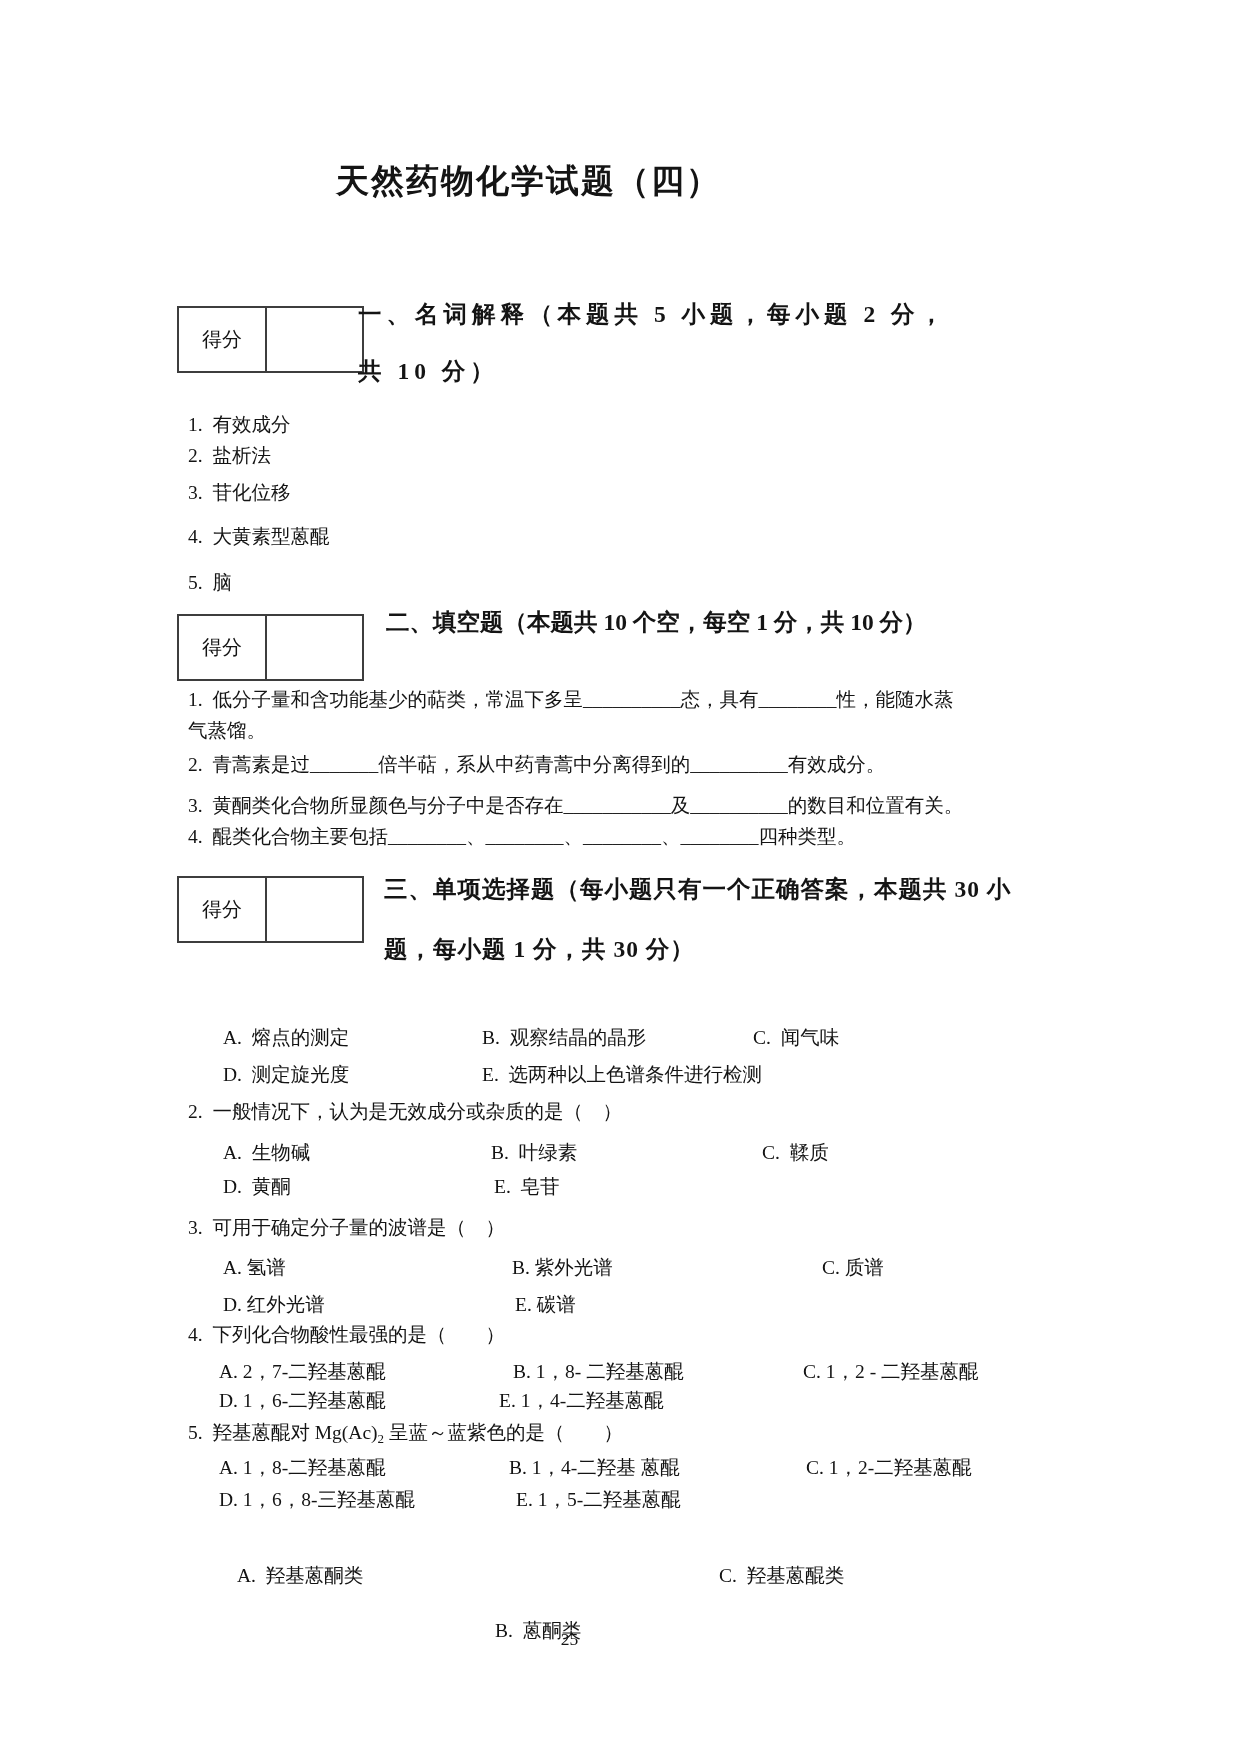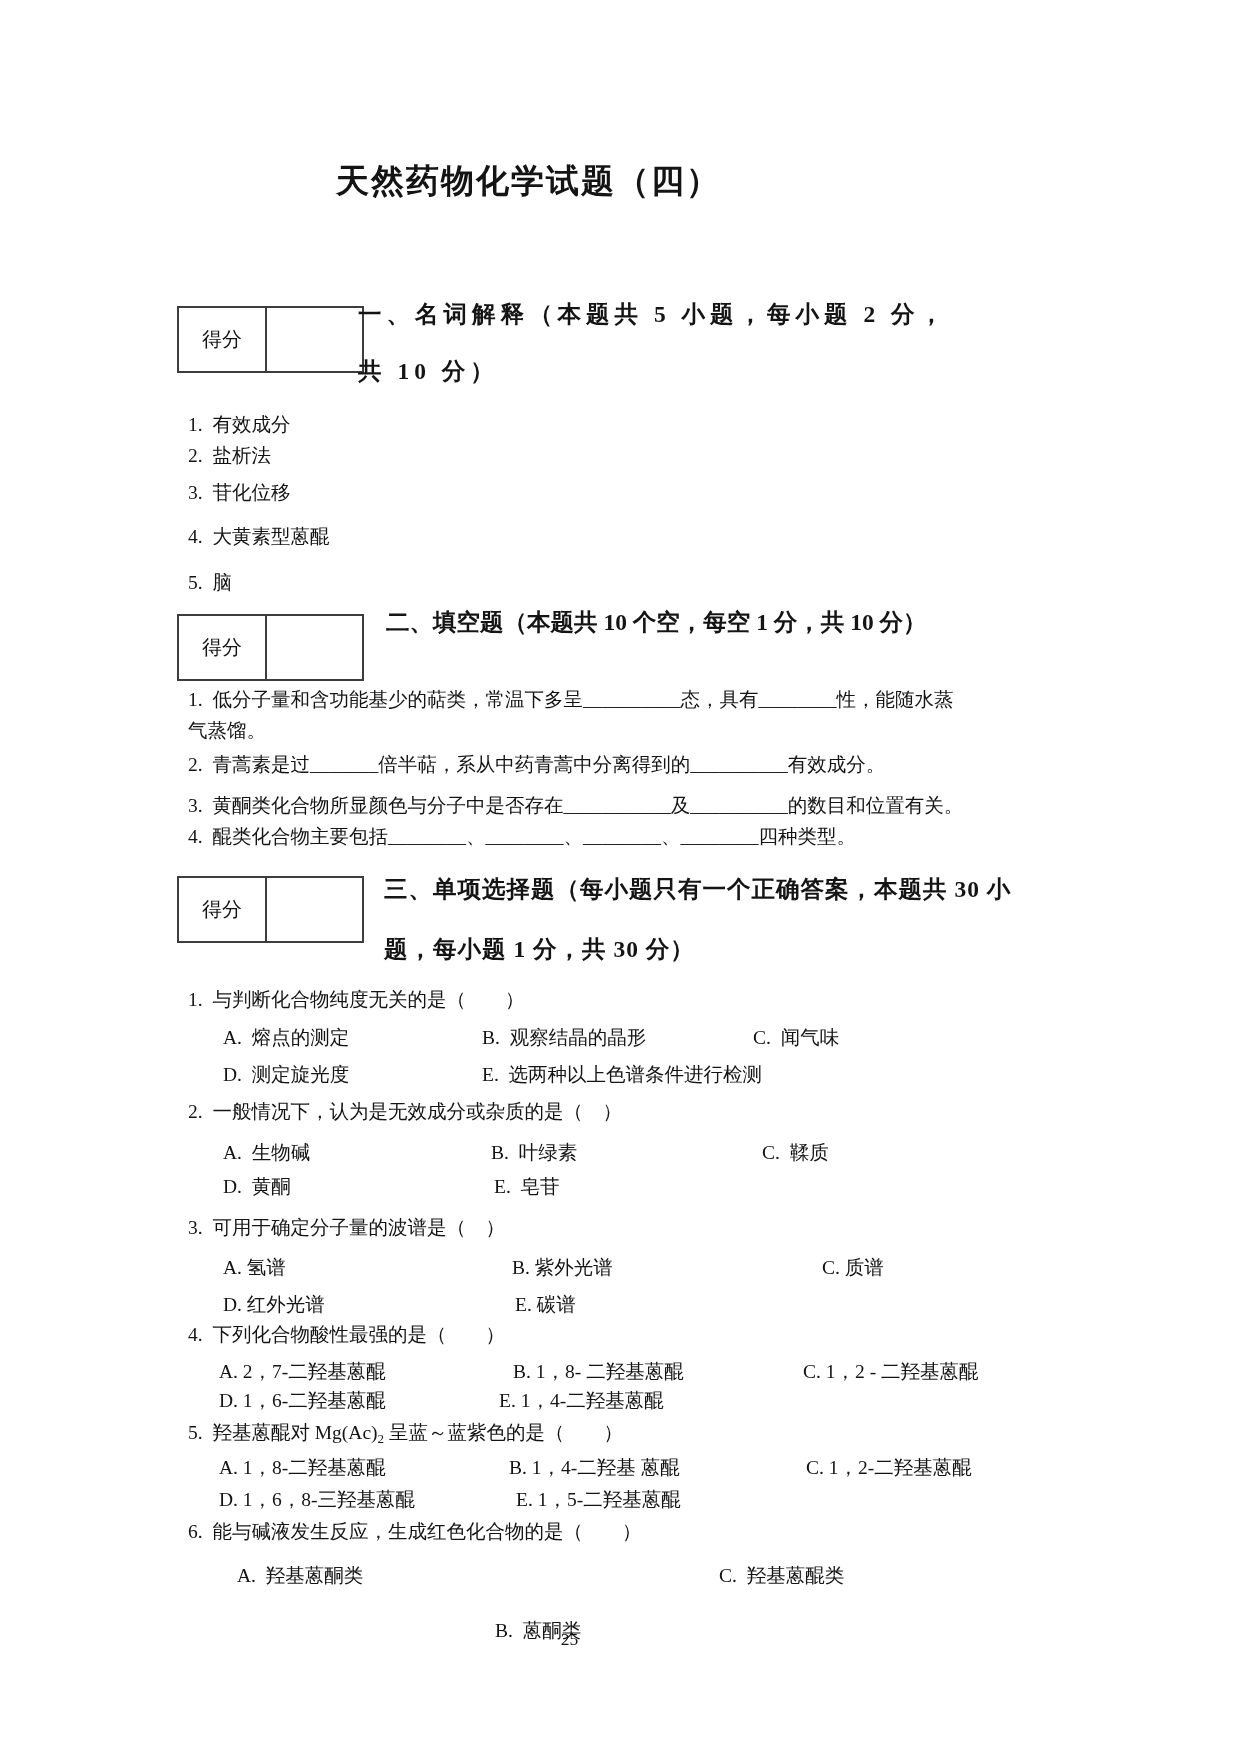--- a/index.html
+++ b/index.html
@@ -108,21 +108,20 @@
   <div class="t" style="left:188px; top:793px">3.  黄酮类化合物所显颜色与分子中是否存在___________及__________的数目和位置有关。</div>
   <div class="t" style="left:188px; top:824px">4.  醌类化合物主要包括________、________、________、________四种类型。</div>
 
   <div class="score-box" style="top:876px">
     <div class="score-label">得分</div>
     <div class="score-entry"></div>
   </div>
   <div class="h h-med" style="left:384px; top:874px">三、单项选择题（每小题只有一个正确答案，本题共 30 小</div>
   <div class="h h-med" style="left:384px; top:934px">题，每小题 1 分，共 30 分）</div>
 
-  <div class="t" style="left:188px; top:987px">1.  与判断化合物纯度无关的是（　　）</div>
   <span class="t" style="left:223px; top:1025px">A.  熔点的测定</span>
   <span class="t" style="left:482px; top:1025px">B.  观察结晶的晶形</span>
   <span class="t" style="left:753px; top:1025px">C.  闻气味</span>
   <span class="t" style="left:223px; top:1062px">D.  测定旋光度</span>
   <span class="t" style="left:482px; top:1062px">E.  选两种以上色谱条件进行检测</span>
 
   <div class="t" style="left:188px; top:1099px">2.  一般情况下，认为是无效成分或杂质的是（　）</div>
   <span class="t" style="left:223px; top:1140px">A.  生物碱</span>
   <span class="t" style="left:491px; top:1140px">B.  叶绿素</span>
   <span class="t" style="left:762px; top:1140px">C.  鞣质</span>
@@ -143,20 +142,19 @@
   <span class="t" style="left:219px; top:1388px">D. 1，6-二羟基蒽醌</span>
   <span class="t" style="left:499px; top:1388px">E. 1，4-二羟基蒽醌</span>
 
   <div class="t" style="left:188px; top:1420px"><span>5.  羟基蒽醌对 Mg(Ac)</span><sub class="sub">2</sub><span> 呈蓝～蓝紫色的是（　　）</span></div>
   <span class="t" style="left:219px; top:1455px">A. 1，8-二羟基蒽醌</span>
   <span class="t" style="left:509px; top:1455px">B. 1，4-二羟基 蒽醌</span>
   <span class="t" style="left:806px; top:1455px">C. 1，2-二羟基蒽醌</span>
   <span class="t" style="left:219px; top:1487px">D. 1，6，8-三羟基蒽醌</span>
   <span class="t" style="left:516px; top:1487px">E. 1，5-二羟基蒽醌</span>
 
-  <div class="t" style="left:188px; top:1519px">6.  能与碱液发生反应，生成红色化合物的是（　　）</div>
   <span class="t" style="left:237px; top:1563px">A.  羟基蒽酮类</span>
   <span class="t" style="left:495px; top:1618px">B.  蒽酮类</span>
   <span class="t" style="left:719px; top:1563px">C.  羟基蒽醌类</span>
 
   <div class="pagenum">25</div>
 
 </div>
 
 </body></html>

